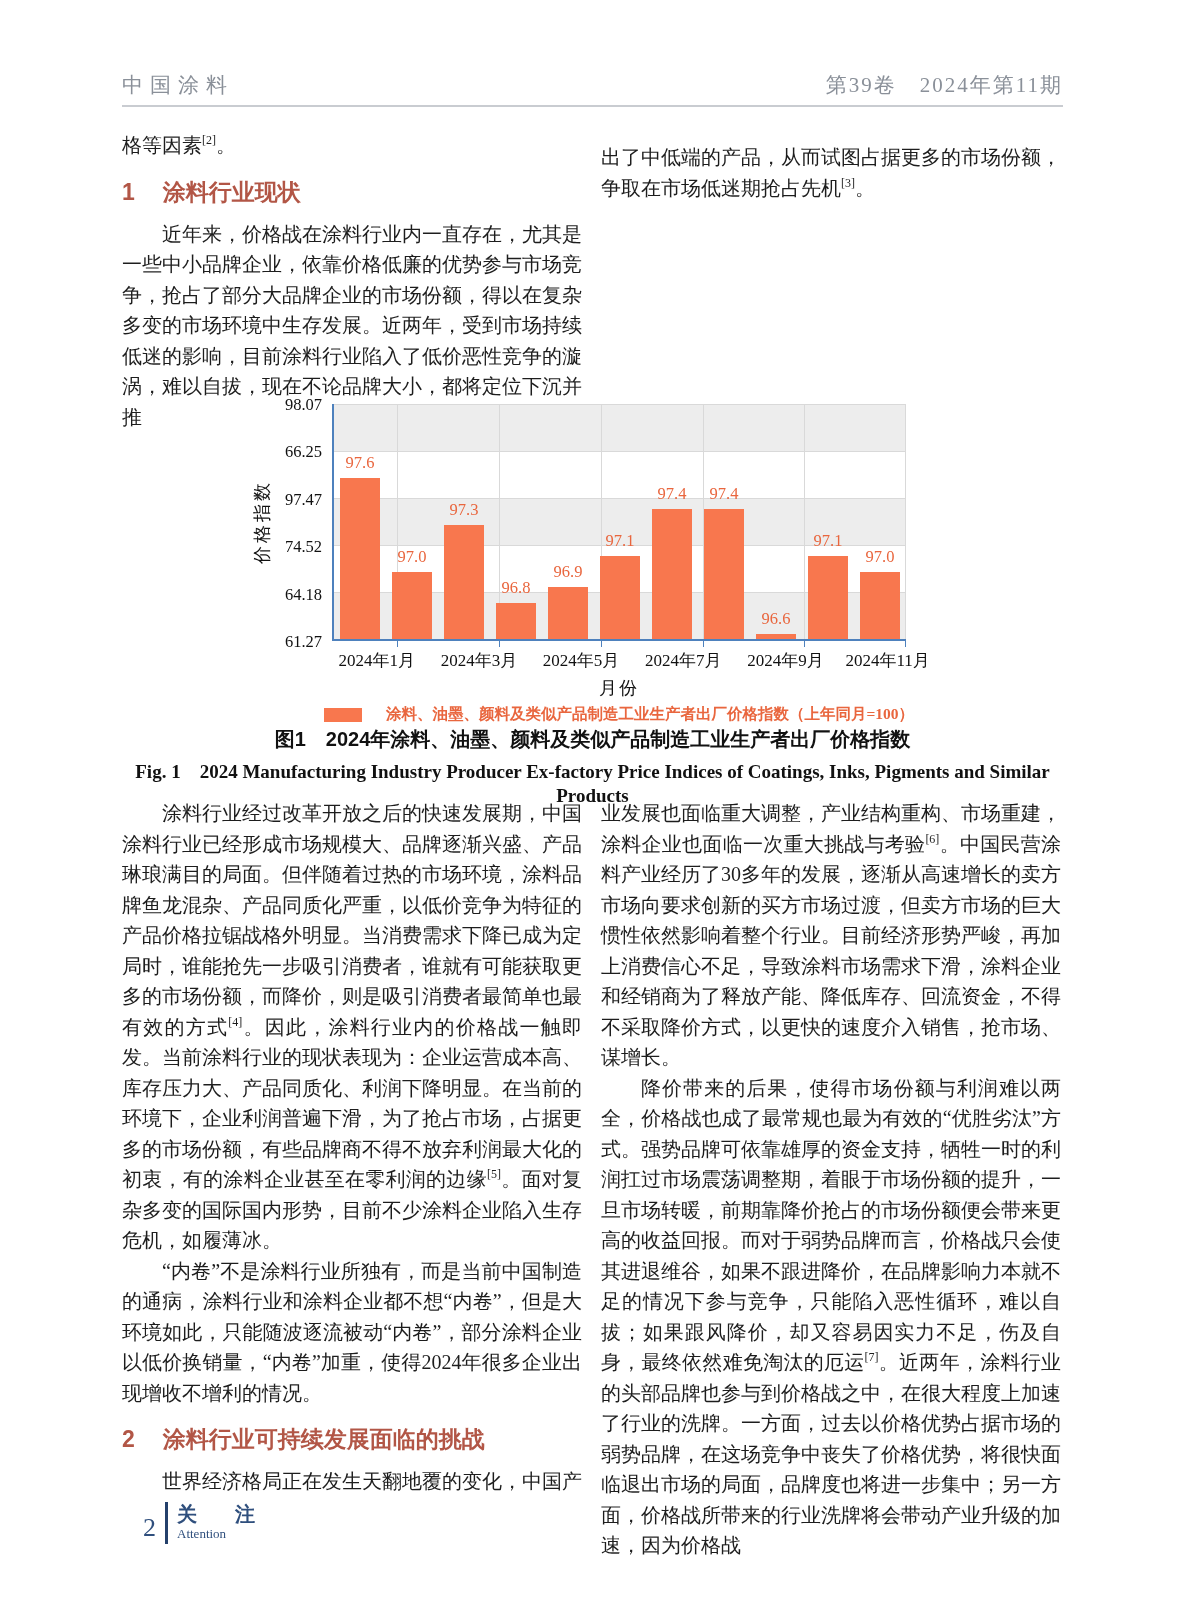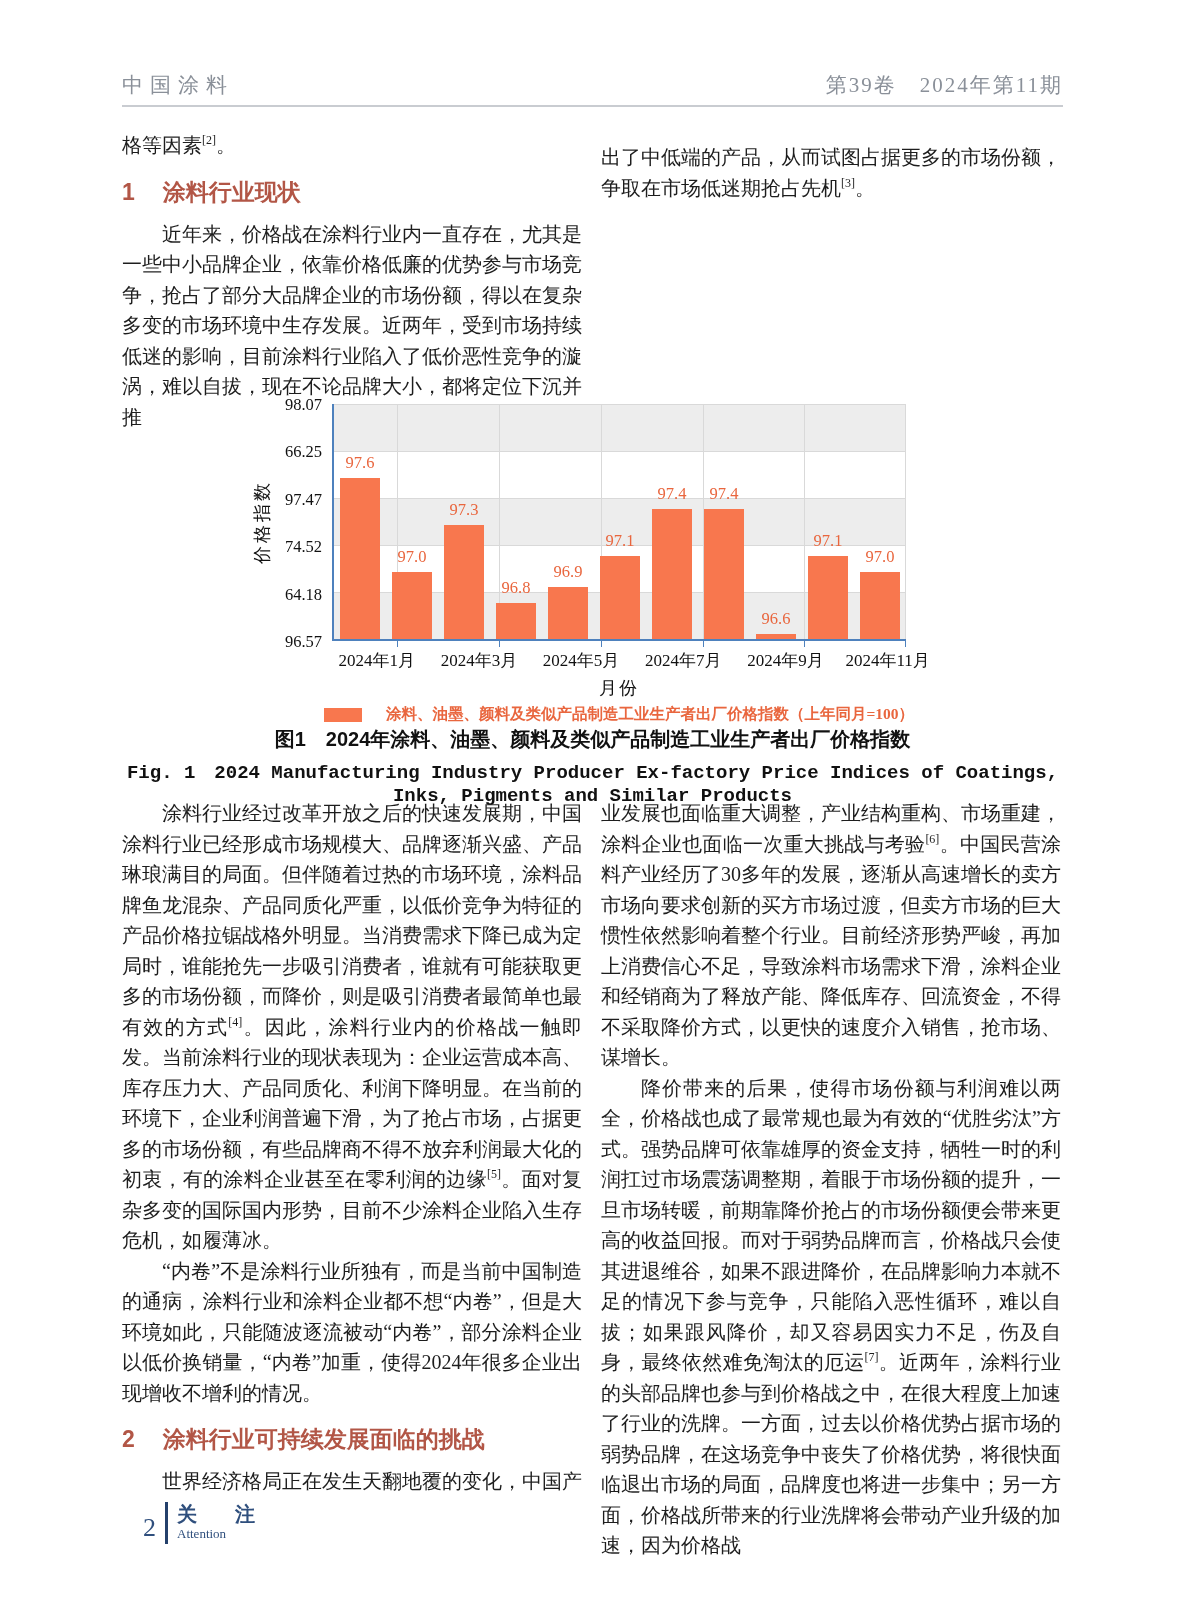--- a/index.html
+++ b/index.html
@@ -60,21 +60,21 @@
            color:#111; white-space:nowrap; }
   .xlabel { position:absolute; left:80px; top:272px; width:574px; text-align:center;
             font-size:18px; letter-spacing:2px; color:#111; }
   .legend { position:absolute; left:80px; top:300px; width:574px;
             display:flex; justify-content:center; align-items:center; gap:24px; }
   .legend-swatch { width:38px; height:14px; flex:0 0 auto; }
   .legend-label { font-size:15.5px; font-weight:bold; white-space:nowrap; }
   .caption { position:absolute; left:122px; top:726px; width:941px; text-align:center; }
   .caption-zh { font-family:"Liberation Sans","DejaVu Sans",sans-serif;
                 font-weight:bold; font-size:20px; color:#111; }
-  .caption-en { font-family:Liberation Mono, monospace;
+  .caption-en { font-family:Liberation Serif, serif;
                 font-weight:bold; font-size:19px; color:#111; margin-top:6px; }
   
   .pg-footer { position:absolute; left:143px; top:1502px; display:flex; gap:9px;
                color:#2f4f7d; }
   .page-num { font-size:26px; line-height:1; align-self:flex-end; margin-bottom:3px; }
   .footer-bar { width:3px; height:42px; background:#24406b; }
   .footer-col .fc-zh { font-family:"Liberation Sans","DejaVu Sans",sans-serif;
                        font-weight:bold; font-size:20px; letter-spacing:9px; line-height:24px; }
   .footer-col .fc-en { font-size:13px; line-height:16px; }
 </style>
@@ -102,21 +102,21 @@
   </div>
 
   <div class="figure">
     <div class="ylabel">价格指数</div>
     <div class="yticks" id="yticks">
         <div class="ytick" style="top: calc(0% - 9px);">98.07</div>
         <div class="ytick" style="top: calc(20% - 9px);">66.25</div>
         <div class="ytick" style="top: calc(40% - 9px);">97.47</div>
         <div class="ytick" style="top: calc(60% - 9px);">74.52</div>
         <div class="ytick" style="top: calc(80% - 9px);">64.18</div>
-        <div class="ytick" style="top: calc(100% - 9px);">96.57</div>
+        <div class="ytick" style="top: calc(100% - 9px);">61.27</div>
       </div>
     <div class="plot" id="plot">
         <div class="band gray" style="top: 0%; background: rgb(237, 237, 237);"></div>
         <div class="band" style="top: 20%;"></div>
         <div class="band gray" style="top: 40%; background: rgb(237, 237, 237);"></div>
         <div class="band" style="top: 60%;"></div>
         <div class="band gray" style="top: 80%; background: rgb(237, 237, 237);"></div>
         <div class="hgrid" style="top: calc(0% - 0.5px);"></div>
         <div class="hgrid" style="top: calc(20% - 0.5px);"></div>
         <div class="hgrid" style="top: calc(40% - 0.5px);"></div>

